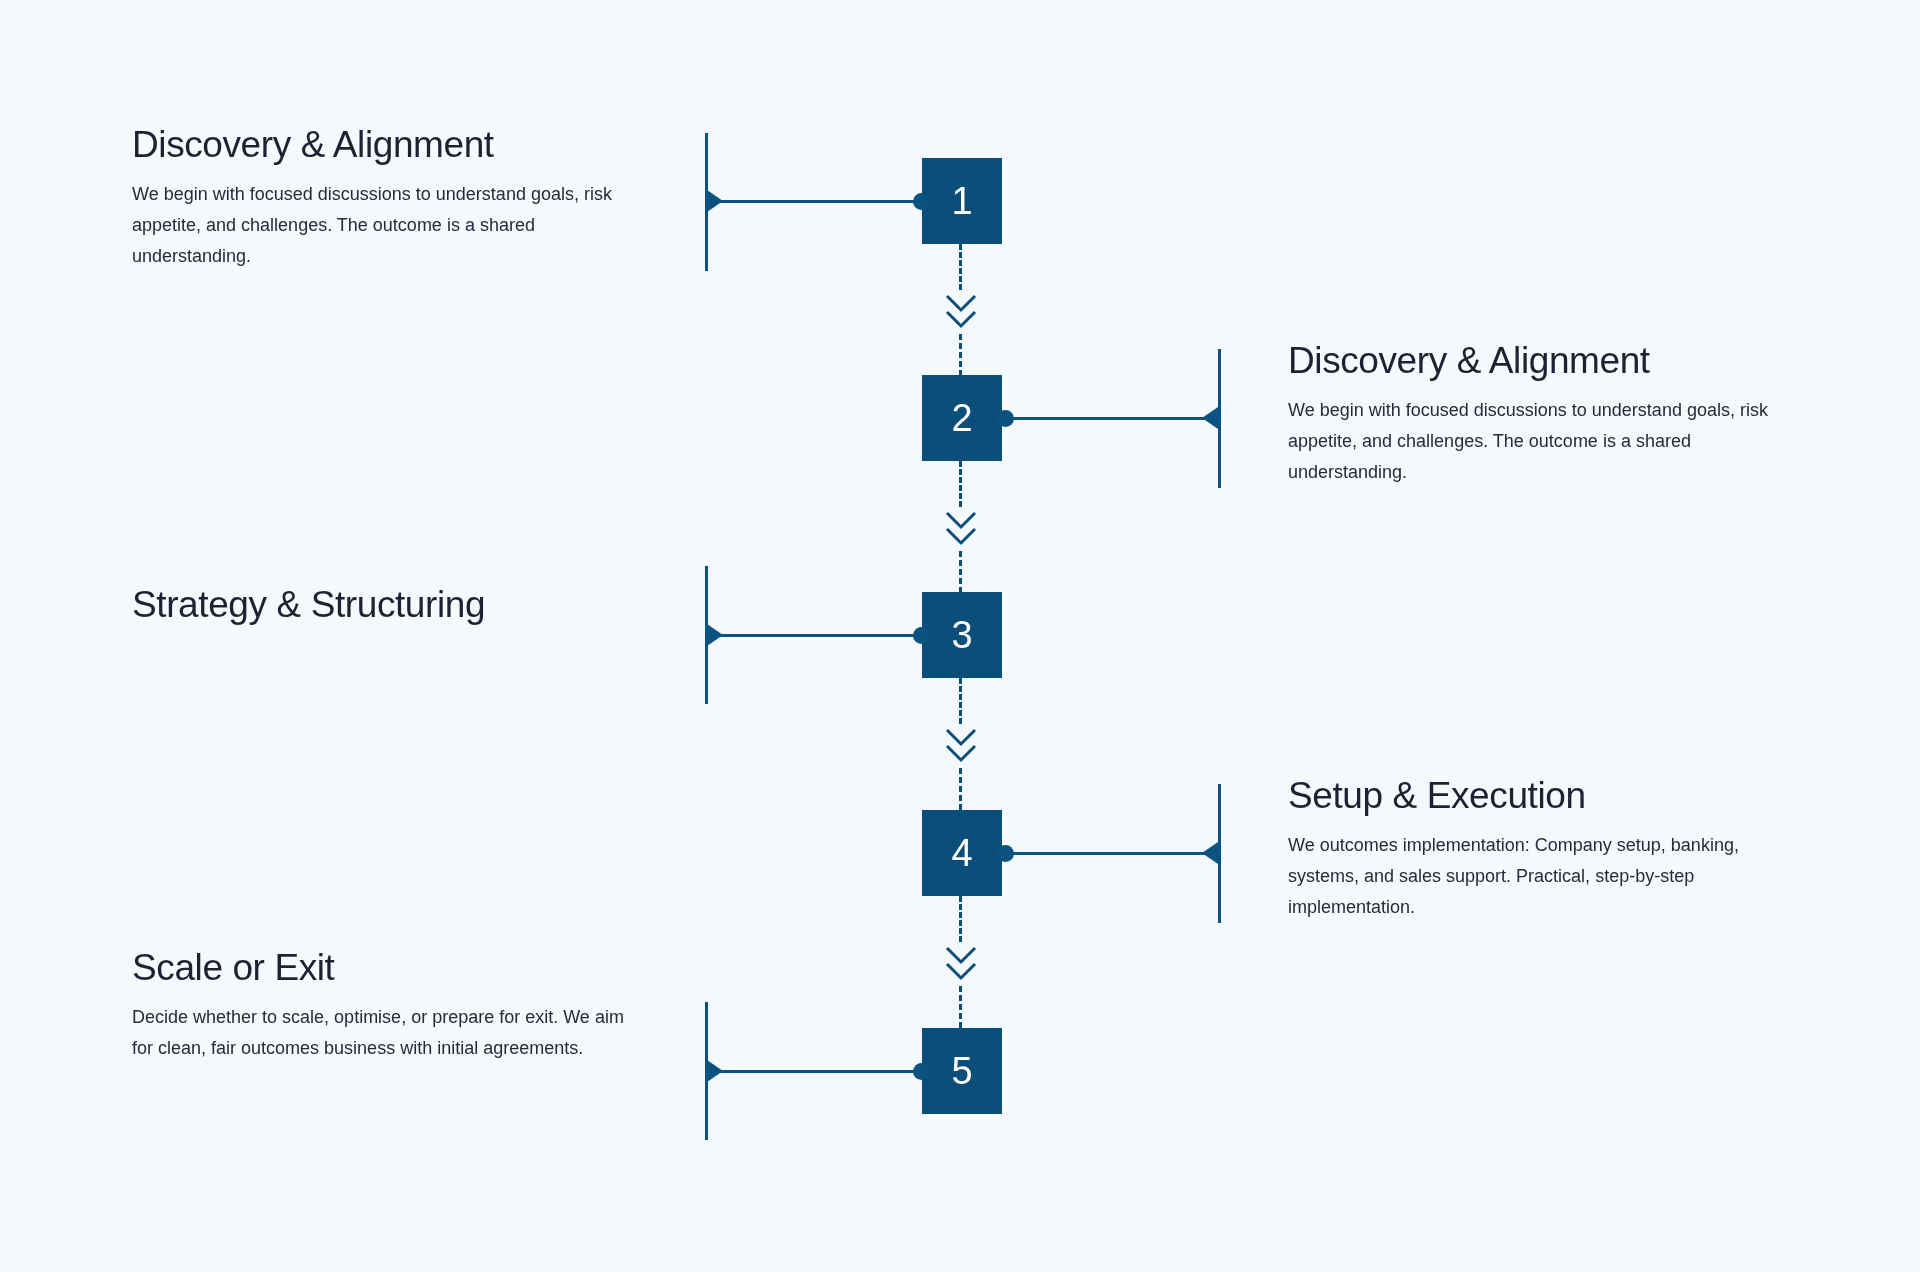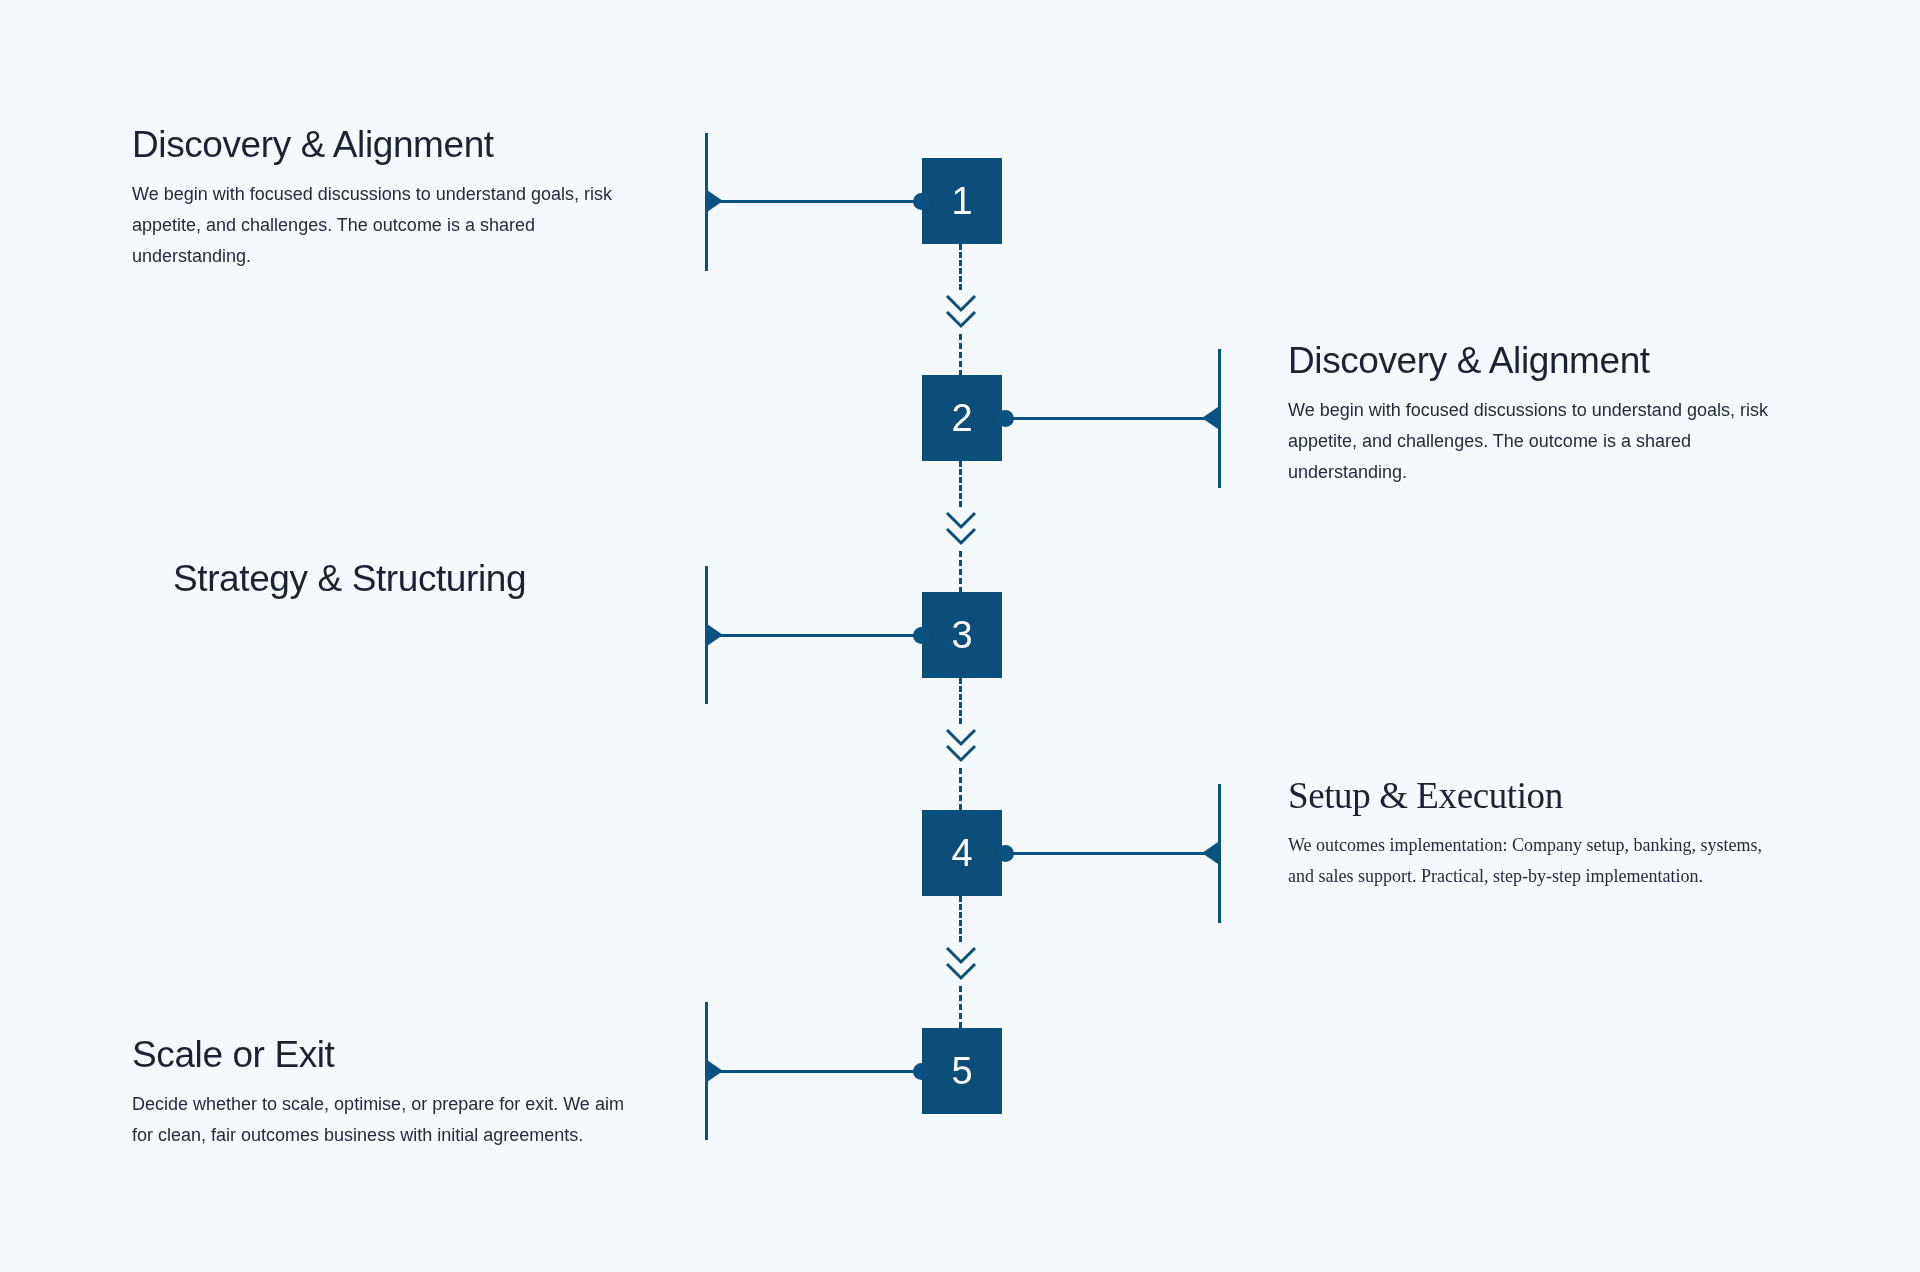--- a/index.html
+++ b/index.html
@@ -161,62 +161,62 @@
 
   <div class="dash-seg" style="top:461px; height:46px;"></div>
   <div class="chevrons" style="top:507px;">
     <svg width="40" height="42" viewBox="0 0 40 42">
       <path d="M6 6 L20 20 L34 6" fill="none" stroke="#0a4e79" stroke-width="3"></path>
       <path d="M6 22 L20 36 L34 22" fill="none" stroke="#0a4e79" stroke-width="3"></path>
     </svg>
   </div>
   <div class="dash-seg" style="top:551px; height:42px;"></div>
 
-  <div class="step-text left" style="top:558px;margin-left:41px;">
+  <div class="step-text left" style="top:584px;">
     <h2 class="step-title">Strategy &amp; Structuring</h2>
   </div>
   <div class="branch-bar" style="left:705px; top:566px; height:138px;"></div>
   <div class="branch-arrow right" style="left:707px; top:624px;"></div>
   <div class="branch-line" style="left:720px; top:634px; width:210px;"></div>
   <div class="branch-dot" style="left:913px; top:627px;"></div>
   <div class="node-box" style="left:922px; top:592px;">
     <span class="node-num">3</span>
   </div>
 
   <div class="dash-seg" style="top:678px; height:46px;"></div>
   <div class="chevrons" style="top:724px;">
     <svg width="40" height="42" viewBox="0 0 40 42">
       <path d="M6 6 L20 20 L34 6" fill="none" stroke="#0a4e79" stroke-width="3"></path>
       <path d="M6 22 L20 36 L34 22" fill="none" stroke="#0a4e79" stroke-width="3"></path>
     </svg>
   </div>
   <div class="dash-seg" style="top:768px; height:42px;"></div>
 
-  <div class="step-text right" style="top:775px;font-family:Liberation Serif, serif;">
+  <div class="step-text right" style="top:775px;">
     <h2 class="step-title">Setup &amp; Execution</h2>
     <p class="step-desc">We outcomes implementation: Company setup, banking, systems, and sales support. Practical, step-by-step implementation.</p>
   </div>
   <div class="node-box" style="left:922px; top:810px;">
     <span class="node-num">4</span>
   </div>
   <div class="branch-dot" style="left:997px; top:845px;"></div>
   <div class="branch-line" style="left:1008px; top:852px; width:205px;"></div>
   <div class="branch-arrow left" style="left:1202px; top:842px;"></div>
   <div class="branch-bar" style="left:1218px; top:784px; height:139px;"></div>
 
   <div class="dash-seg" style="top:896px; height:46px;"></div>
   <div class="chevrons" style="top:942px;">
     <svg width="40" height="42" viewBox="0 0 40 42">
       <path d="M6 6 L20 20 L34 6" fill="none" stroke="#0a4e79" stroke-width="3"></path>
       <path d="M6 22 L20 36 L34 22" fill="none" stroke="#0a4e79" stroke-width="3"></path>
     </svg>
   </div>
   <div class="dash-seg" style="top:986px; height:42px;"></div>
 
-  <div class="step-text left" style="top:1034px;">
+  <div class="step-text left" style="top:947px;">
     <h2 class="step-title">Scale or Exit</h2>
     <p class="step-desc">Decide whether to scale, optimise, or prepare for exit. We aim for clean, fair outcomes business with initial agreements.</p>
   </div>
   <div class="branch-bar" style="left:705px; top:1002px; height:138px;"></div>
   <div class="branch-arrow right" style="left:707px; top:1060px;"></div>
   <div class="branch-line" style="left:720px; top:1070px; width:210px;"></div>
   <div class="branch-dot" style="left:913px; top:1063px;"></div>
   <div class="node-box" style="left:922px; top:1028px;">
     <span class="node-num">5</span>
   </div>

